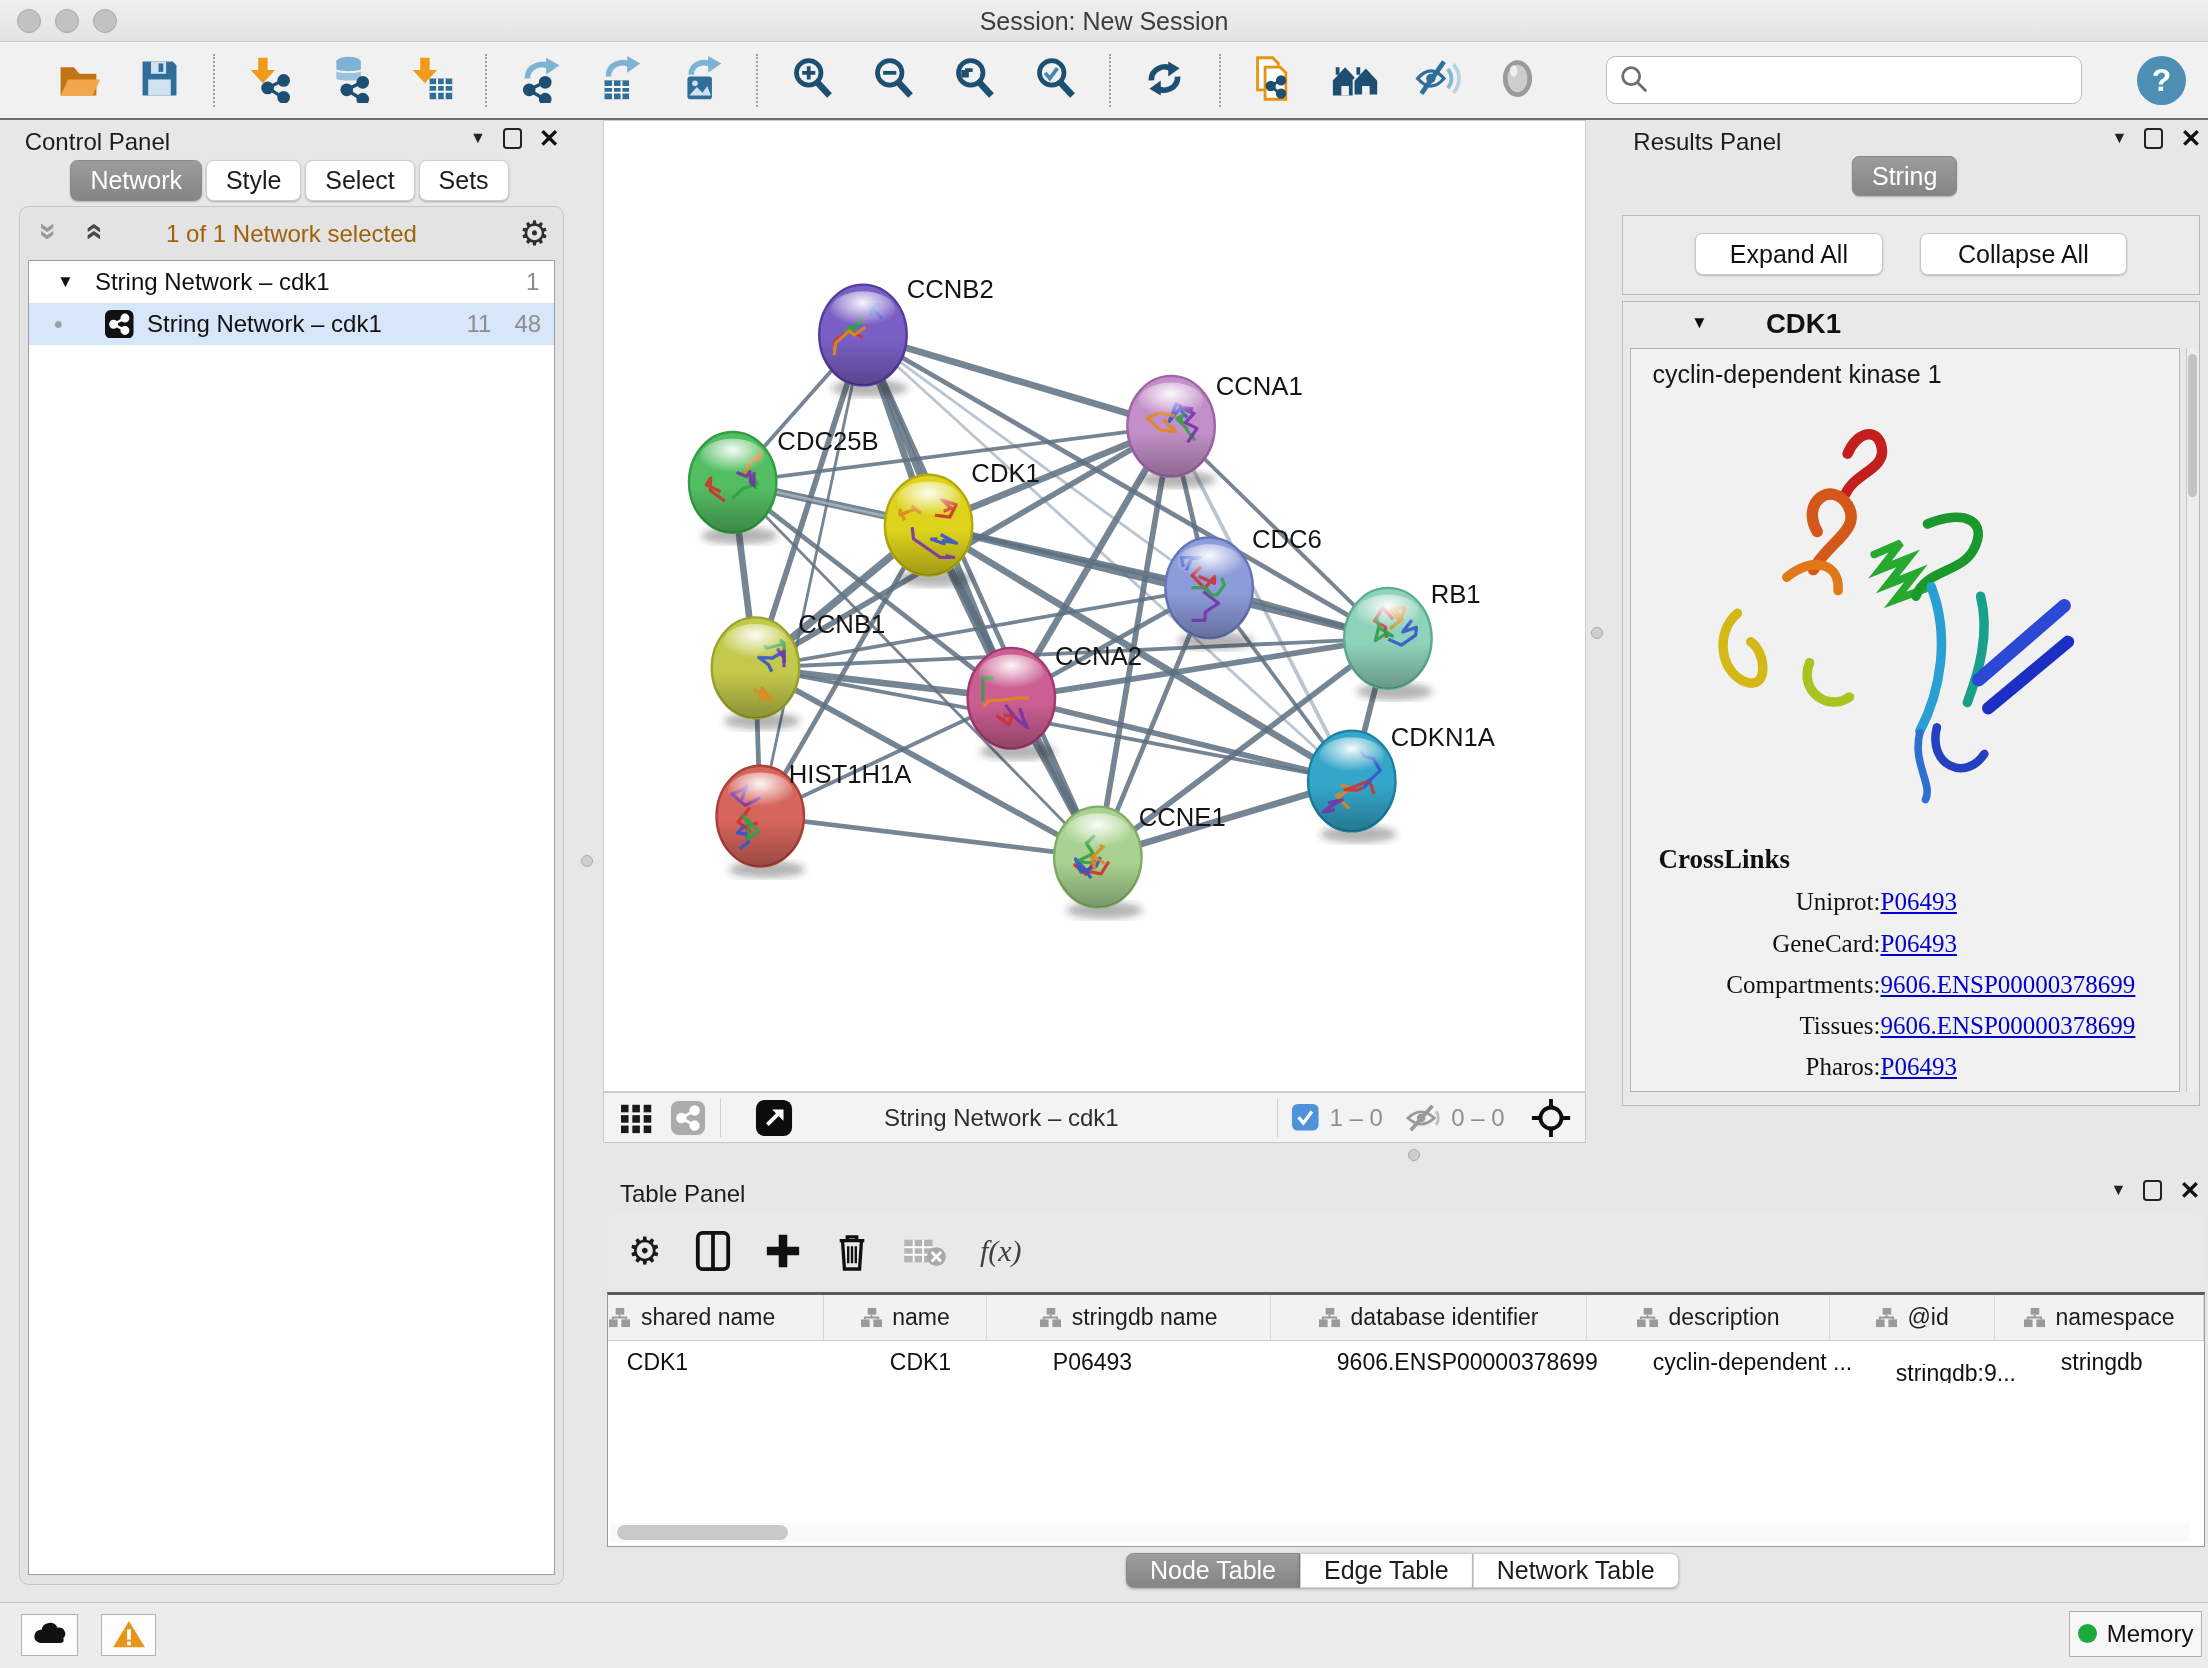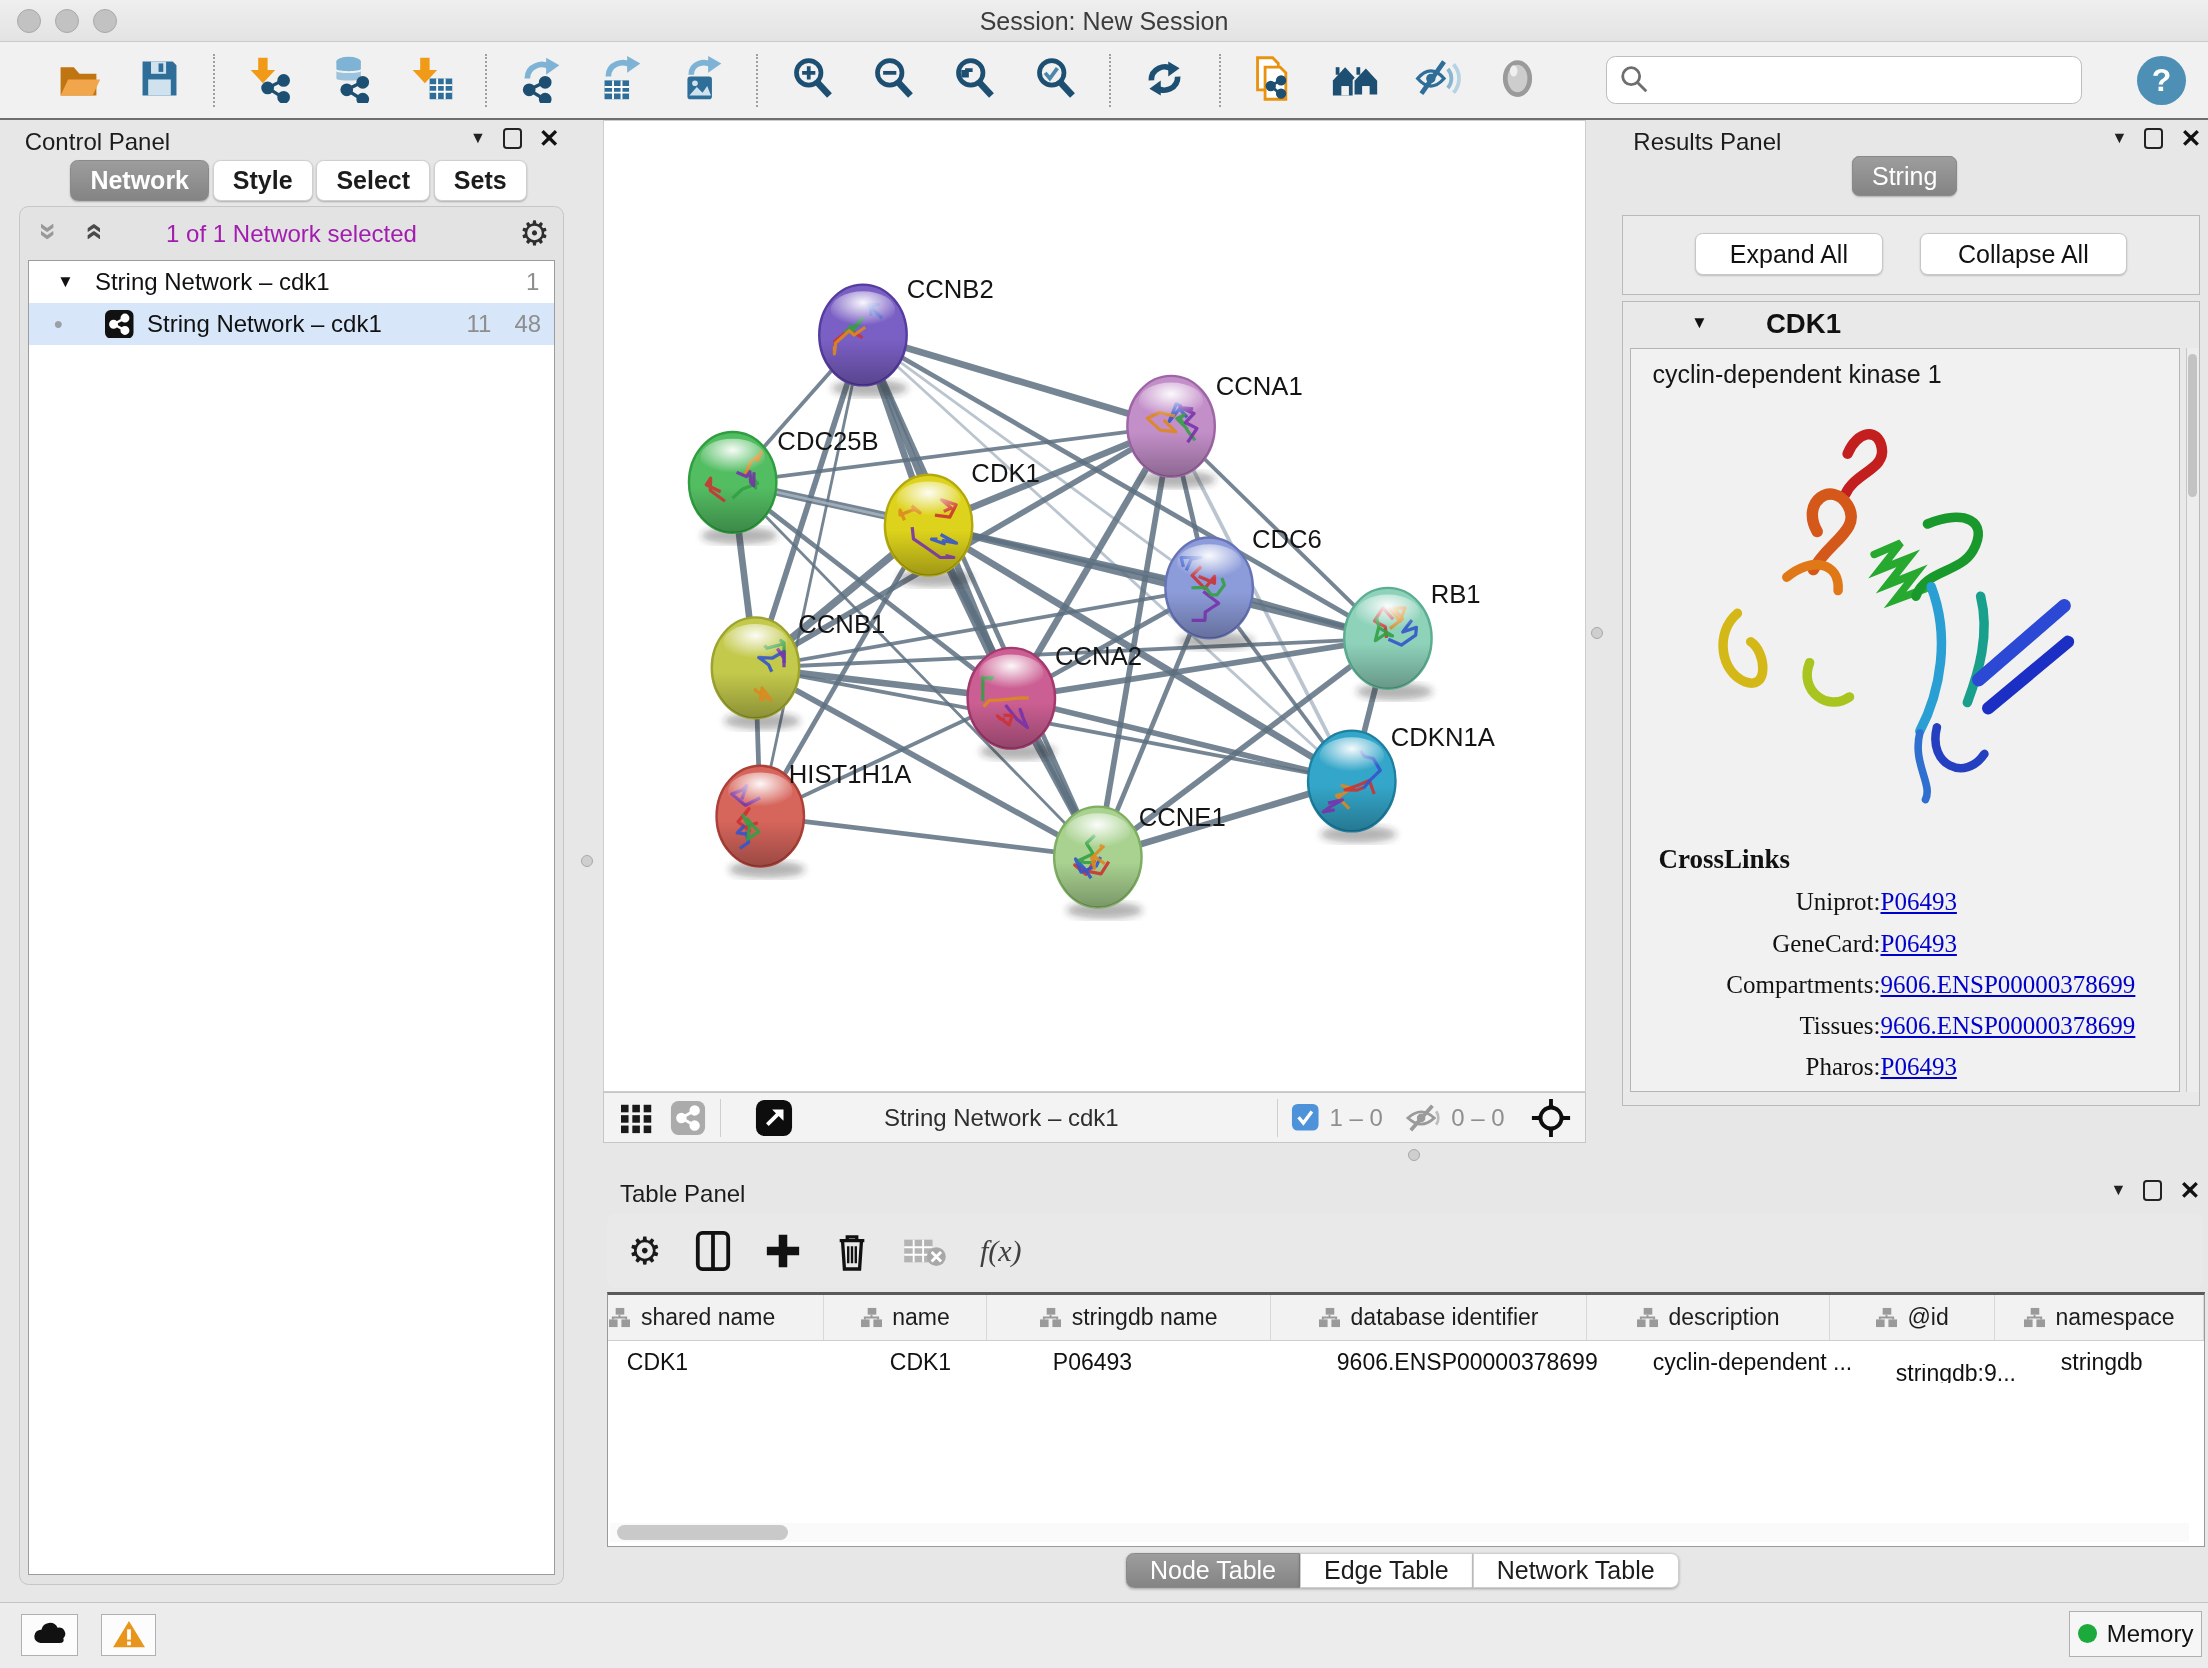--- a/index.html
+++ b/index.html
@@ -34,28 +34,28 @@
   .pico-min { font-size:16px; color:#222; }
   .pico-float { width:19px; height:21px; border:2.4px solid #222; border-radius:3.8px; }
   .pico-close { font-size:25px; font-weight:bold; color:#111; line-height:21px; }
 
   .tab { padding:4.8px 19px; font-size:25px; color:#1c1c1c; background:#fff;
     border:1px solid #cfcfcf; border-radius:7.6px 7.6px 7.6px 7.6px; box-shadow:0 1px 1.9px rgba(0,0,0,.25); margin-right:3.8px;}
   .tab.sel { background:linear-gradient(#9d9d9d,#848484); color:#fff; border-color:#8a8a8a; }
 
   
   #control-panel { position:absolute; left:11.4px; top:120px; width:556px; height:1480px; }
-  #cp-tabs { position:absolute; left:59px; top:40px; display:flex;font-weight:bold; }
+  #cp-tabs { position:absolute; left:59px; top:40px; display:flex; }
   #cp-box { position:absolute; left:7.6px; top:86px; width:545px; height:1379px;
     background:#e3e3e3; border:1px solid #c6c6c6; border-radius:9.5px; }
   #cp-toolbar { position:absolute; left:0; right:0; top:0; height:53px; }
   .chev { font-size:32px; font-weight:bold; display:inline-block; line-height:27px; }
   #chev-collapse { color:#999; transform:rotate(90deg); position:absolute; left:21px; top:11.4px;}
   #chev-expand { color:#4a4a4a; transform:rotate(-90deg); position:absolute; left:63px; top:11.4px;}
-  #cp-sel-status { position:absolute; left:0; right:0; top:13.3px; text-align:center; font-size:24px; color:#a21caf; }
+  #cp-sel-status { position:absolute; left:0; right:0; top:13.3px; text-align:center; font-size:24px; color:#a16207; }
   #cp-gear { position:absolute; right:13.3px; top:5.7px; font-size:34px; color:#2e2e2e; }
   #net-tree { position:absolute; left:7.6px; right:7.6px; top:53px; bottom:9.5px;
     background:#fff; border:1px solid #9c9c9c; }
   .tree-row { position:relative; height:42px; display:flex; align-items:center; font-size:24px; color:#111; }
   .tree-row.selrow { background:#d7e6f8; }
   .tree-count { color:#8e8e8e; }
 
   
   #canvas { position:absolute; left:603px; top:120px; width:983px; height:972px;
     background:#fff; border:1px solid #cdcdcd; }

